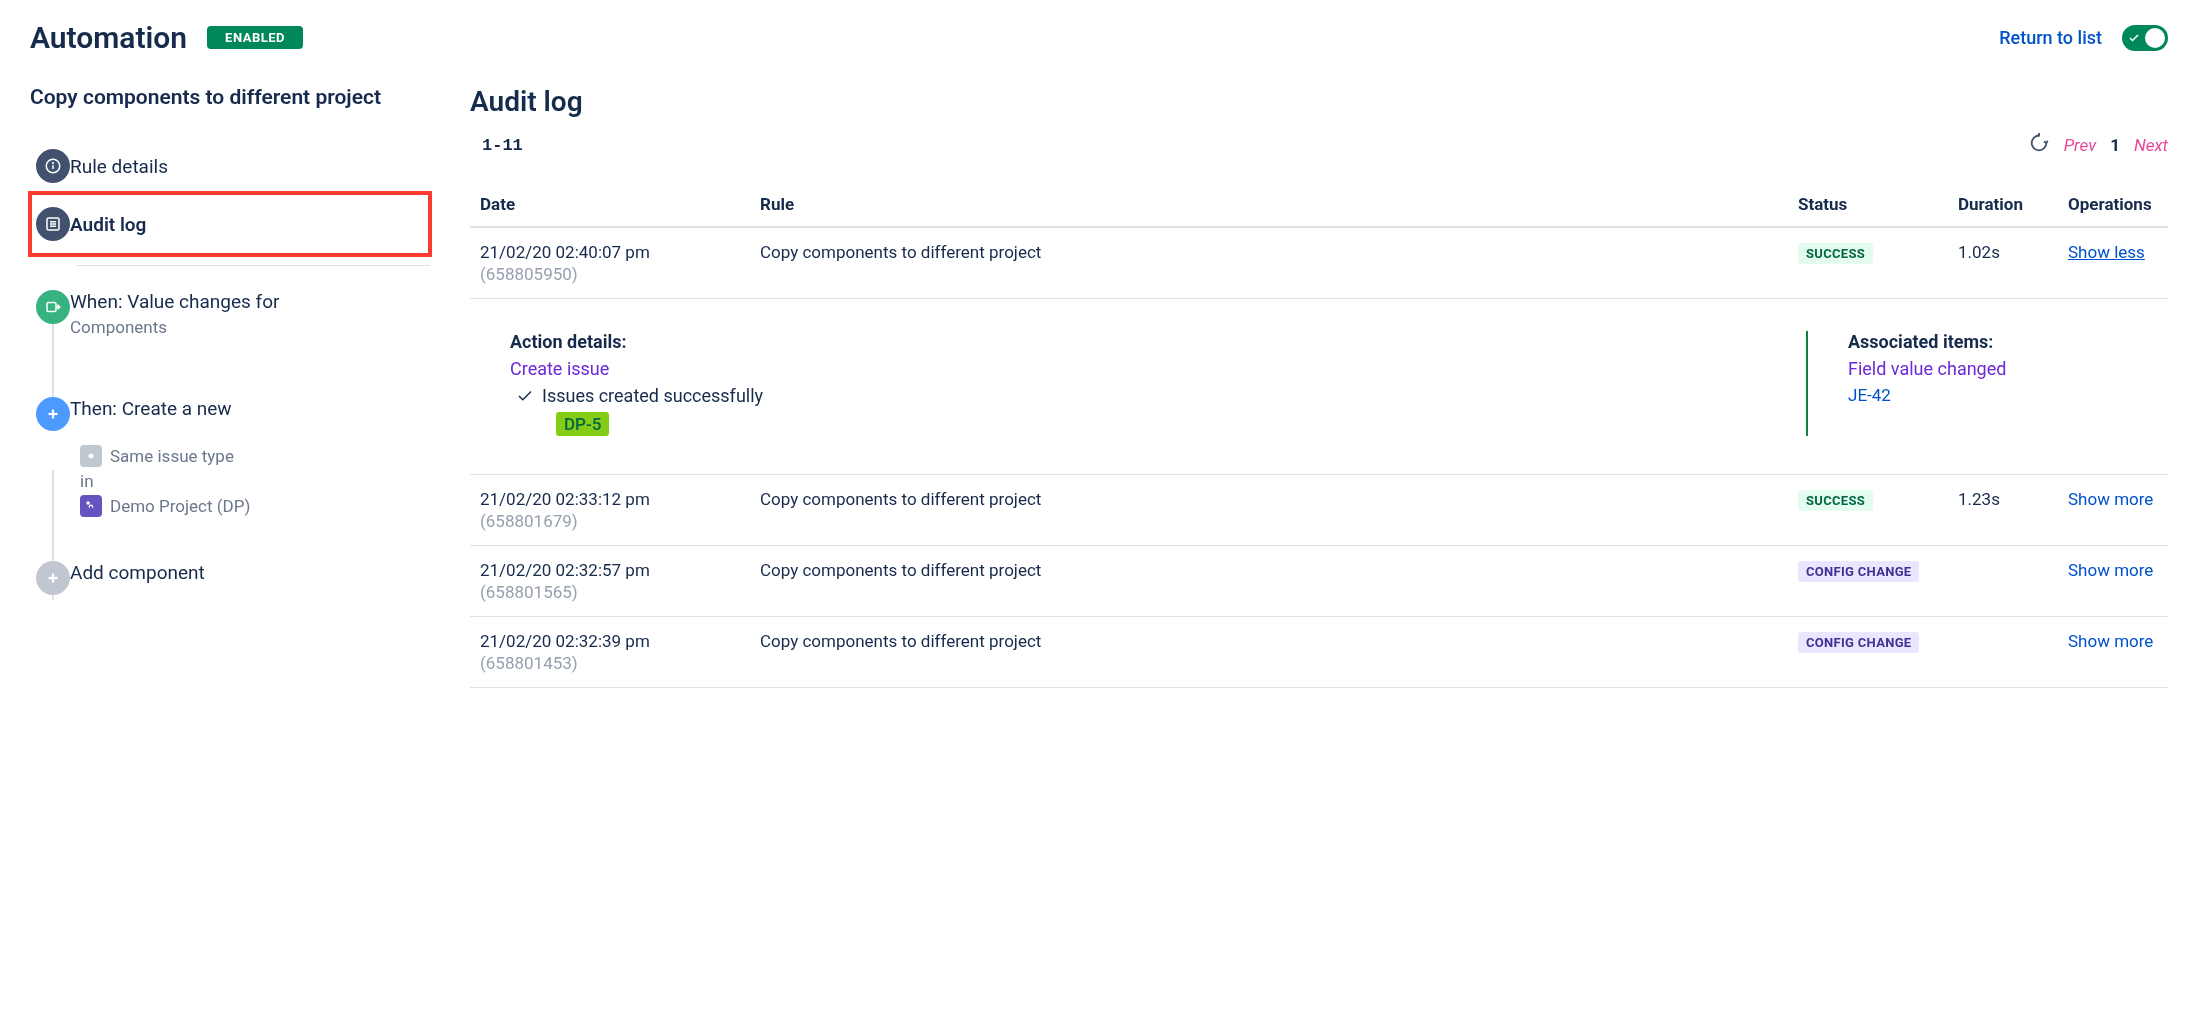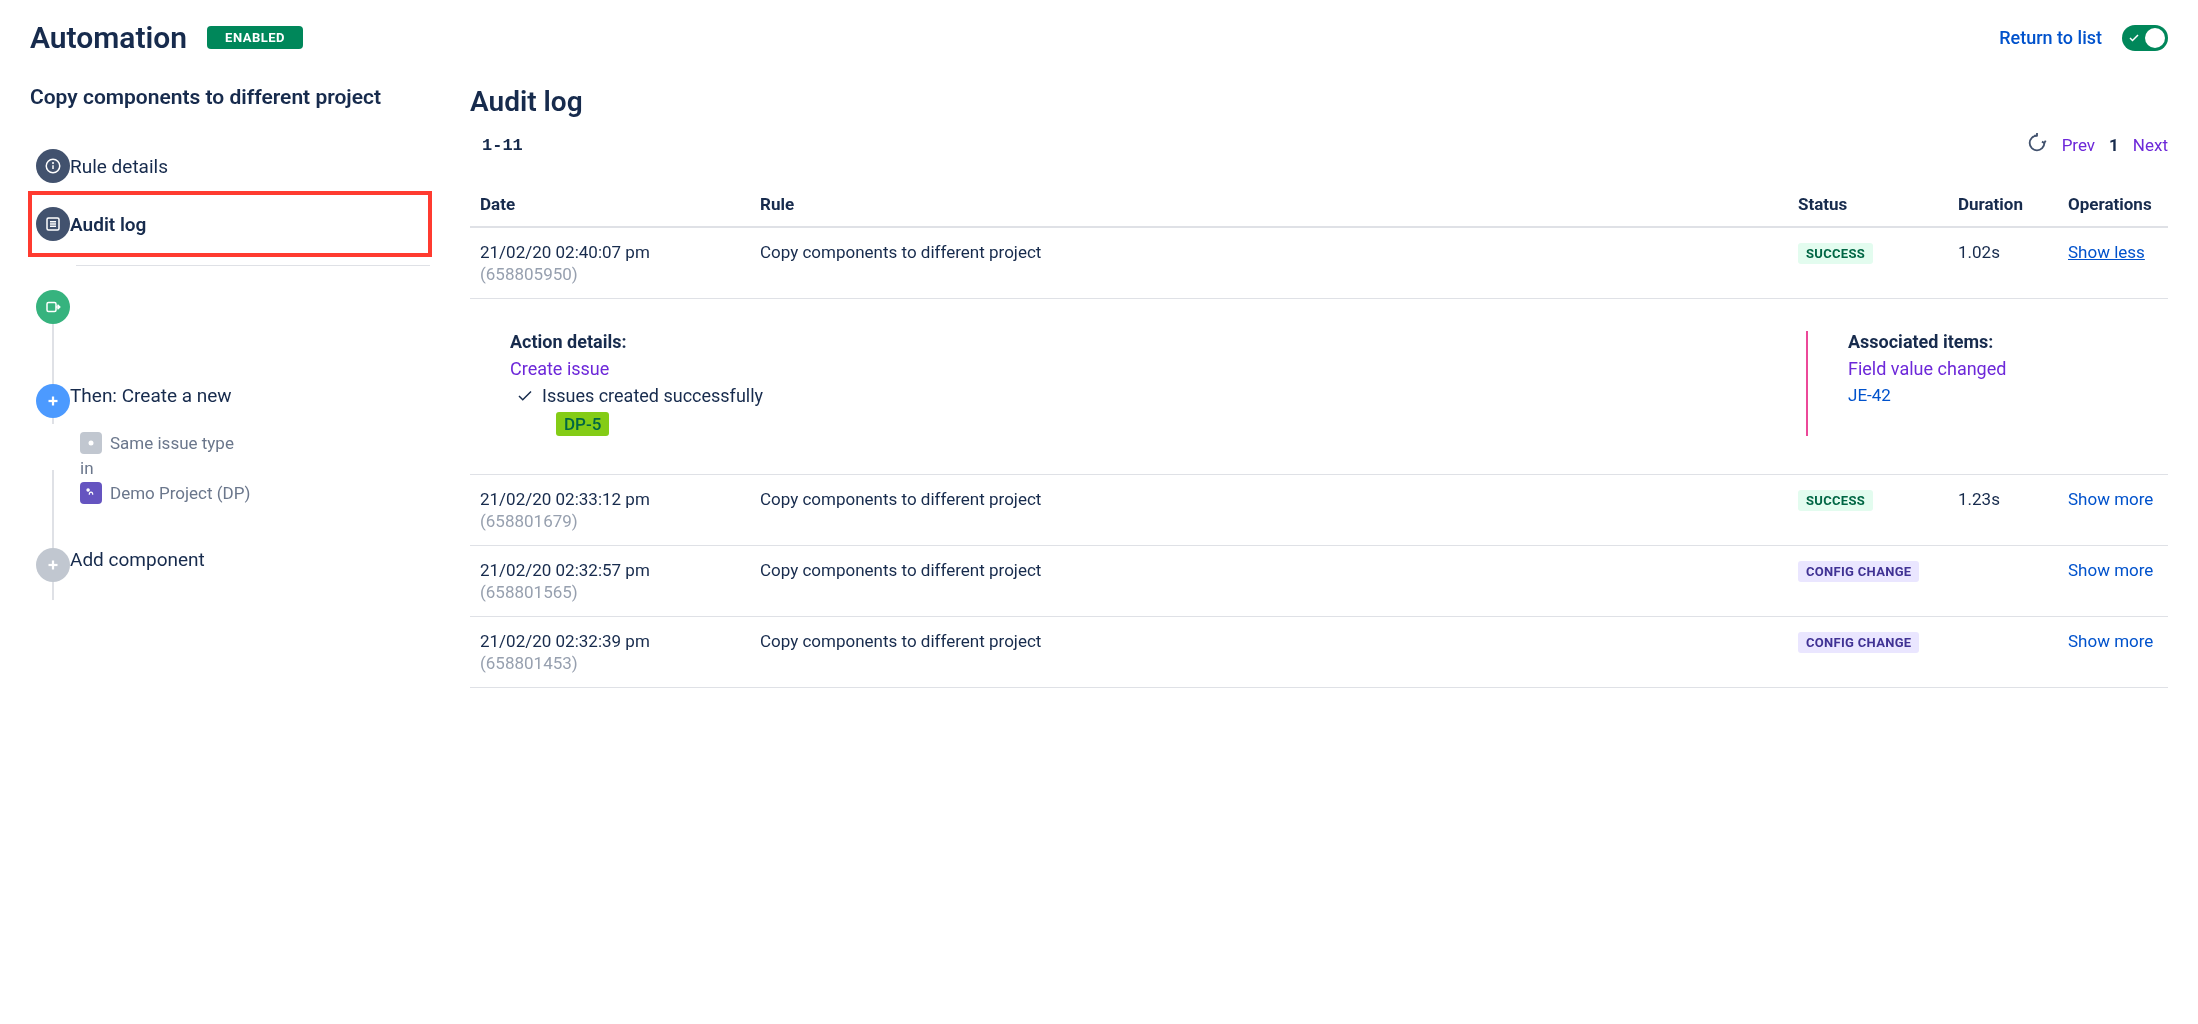--- a/index.html
+++ b/index.html
@@ -62,21 +62,21 @@
   .mini-purple { background: #6554C0; }
   .connector-line { position: absolute; left: 22px; width: 2px; background: #DFE1E6; }
 
   
   h2.section-title { font-size: 28px; font-weight: 600; color: #172B4D; margin-bottom: 14px; }
   .toolbar-row { display: flex; align-items: center; justify-content: space-between; margin-bottom: 24px; }
   .range-text { font-size: 17px; font-weight: 600; color: #172B4D; padding-left: 12px; font-family: Liberation Mono, monospace; }
   .pager { display: flex; align-items: center; gap: 14px; font-size: 17px; }
   .pager span { color: #42526E; }
   .pager .pg-num { font-weight: 700; color: #172B4D; }
-  .pager .pg-link { color: #6d28d9; cursor: pointer; }
+  .pager .pg-link { color: #ec4899; cursor: pointer; font-style: italic; }
   .refresh-icon { cursor: pointer; color: #42526E; }
 
   table.audit { width: 100%; border-collapse: collapse; font-size: 17px; }
   table.audit thead th {
     text-align: left; font-weight: 700; color: #172B4D; padding: 12px 10px;
     border-bottom: 2px solid #DFE1E6;
   }
   table.audit tbody td {
     padding: 14px 10px; border-bottom: 1px solid #DFE1E6; vertical-align: top; color: #172B4D;
   }
@@ -85,21 +85,21 @@
     display: inline-block; font-size: 13px; font-weight: 700; padding: 3px 8px; border-radius: 3px;
     letter-spacing: 0.3px;
   }
   .lz-success { background: #E3FCEF; color: #006644; }
   .lz-config { background: #EAE6FF; color: #403294; }
   .op-link { color: #0052CC; text-decoration: none; cursor: pointer; }
   .op-link.underline { text-decoration: underline; }
 
   .expanded td { border-bottom: 1px solid #DFE1E6; padding: 0; }
   .expanded-inner { display: flex; padding: 18px 10px 24px 30px; gap: 40px; }
-  .exp-left { flex: 1; border-right: 2px solid #ec4899; padding-right: 30px; }
+  .exp-left { flex: 1; border-right: 2px solid #15803d; padding-right: 30px; }
   .exp-right { width: 300px; }
   .exp-title { font-size: 18px; font-weight: 700; color: #172B4D; margin-bottom: 6px; }
   .exp-sub { font-size: 18px; color: #6d28d9; margin-bottom: 6px; }
   .exp-row { display: flex; align-items: center; gap: 8px; font-size: 18px; margin-left: 6px; }
   .issue-key {
     display: inline-block; background: #84cc16; color: #006644; font-weight: 500;
     padding: 2px 8px; border-radius: 3px; margin-left: 46px; margin-top: 6px;
   }
   .assoc-link { color: #0052CC; text-decoration: none; cursor: pointer; }
 
@@ -157,20 +157,24 @@
     <div class="side-divider"></div>
 
     <div class="chain" style="position:relative;">
       <div class="connector-line" style="top:44px; height:100px;"></div>
       <div class="side-item">
         <div class="side-icon-circle bg-green">
           <svg width="18" height="18" viewBox="0 0 24 24" fill="none" stroke="#fff" stroke-width="2">
               <rect x="4" y="6" width="12" height="12" rx="2"></rect>
               <path d="M16 12 L20 12 M18 9 L21 12 L18 15"></path>
             </svg>
+        </div>
+        <div>
+          <div class="side-label">When: Value changes for</div>
+          <div class="side-sub">Components</div>
         </div>
       </div>
 
       <div style="height:40px;"></div>
       <div class="connector-line" style="top:190px; height:130px;"></div>
 
       <div class="side-item">
         <div class="side-icon-circle bg-blue">
           <svg width="18" height="18" viewBox="0 0 24 24" fill="none" stroke="#fff" stroke-width="3">
               <line x1="12" y1="6" x2="12" y2="18"></line>

